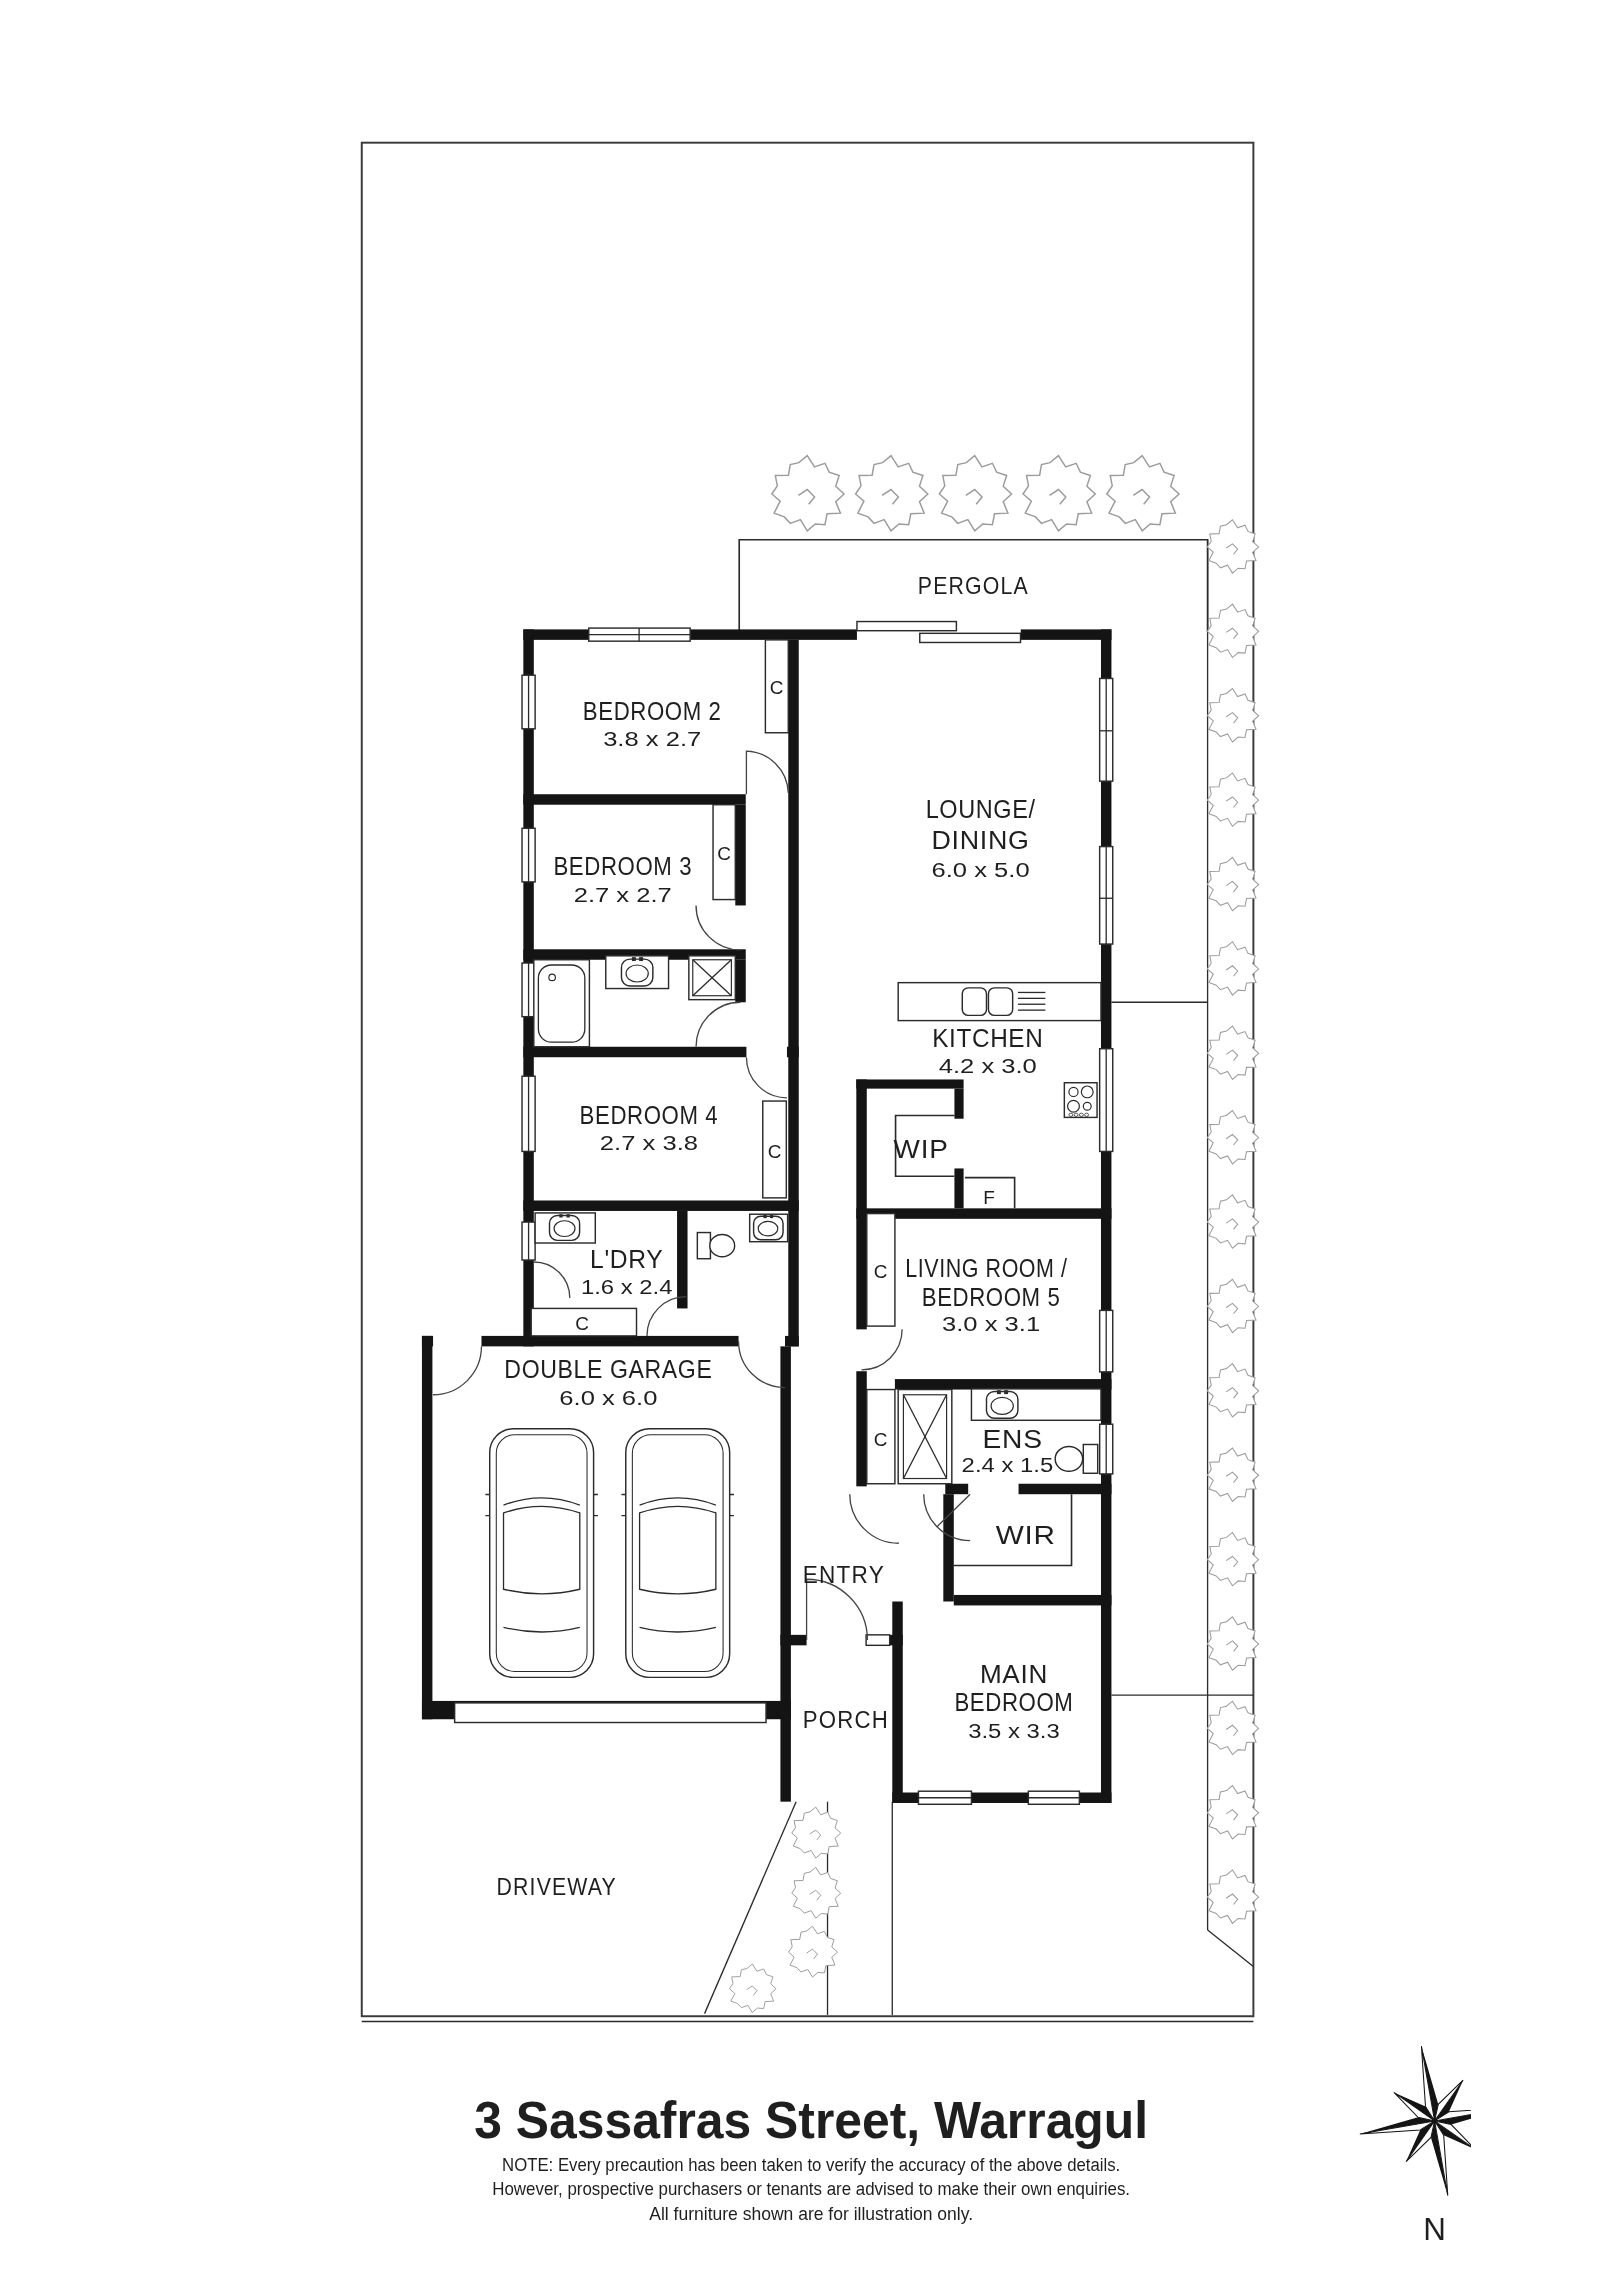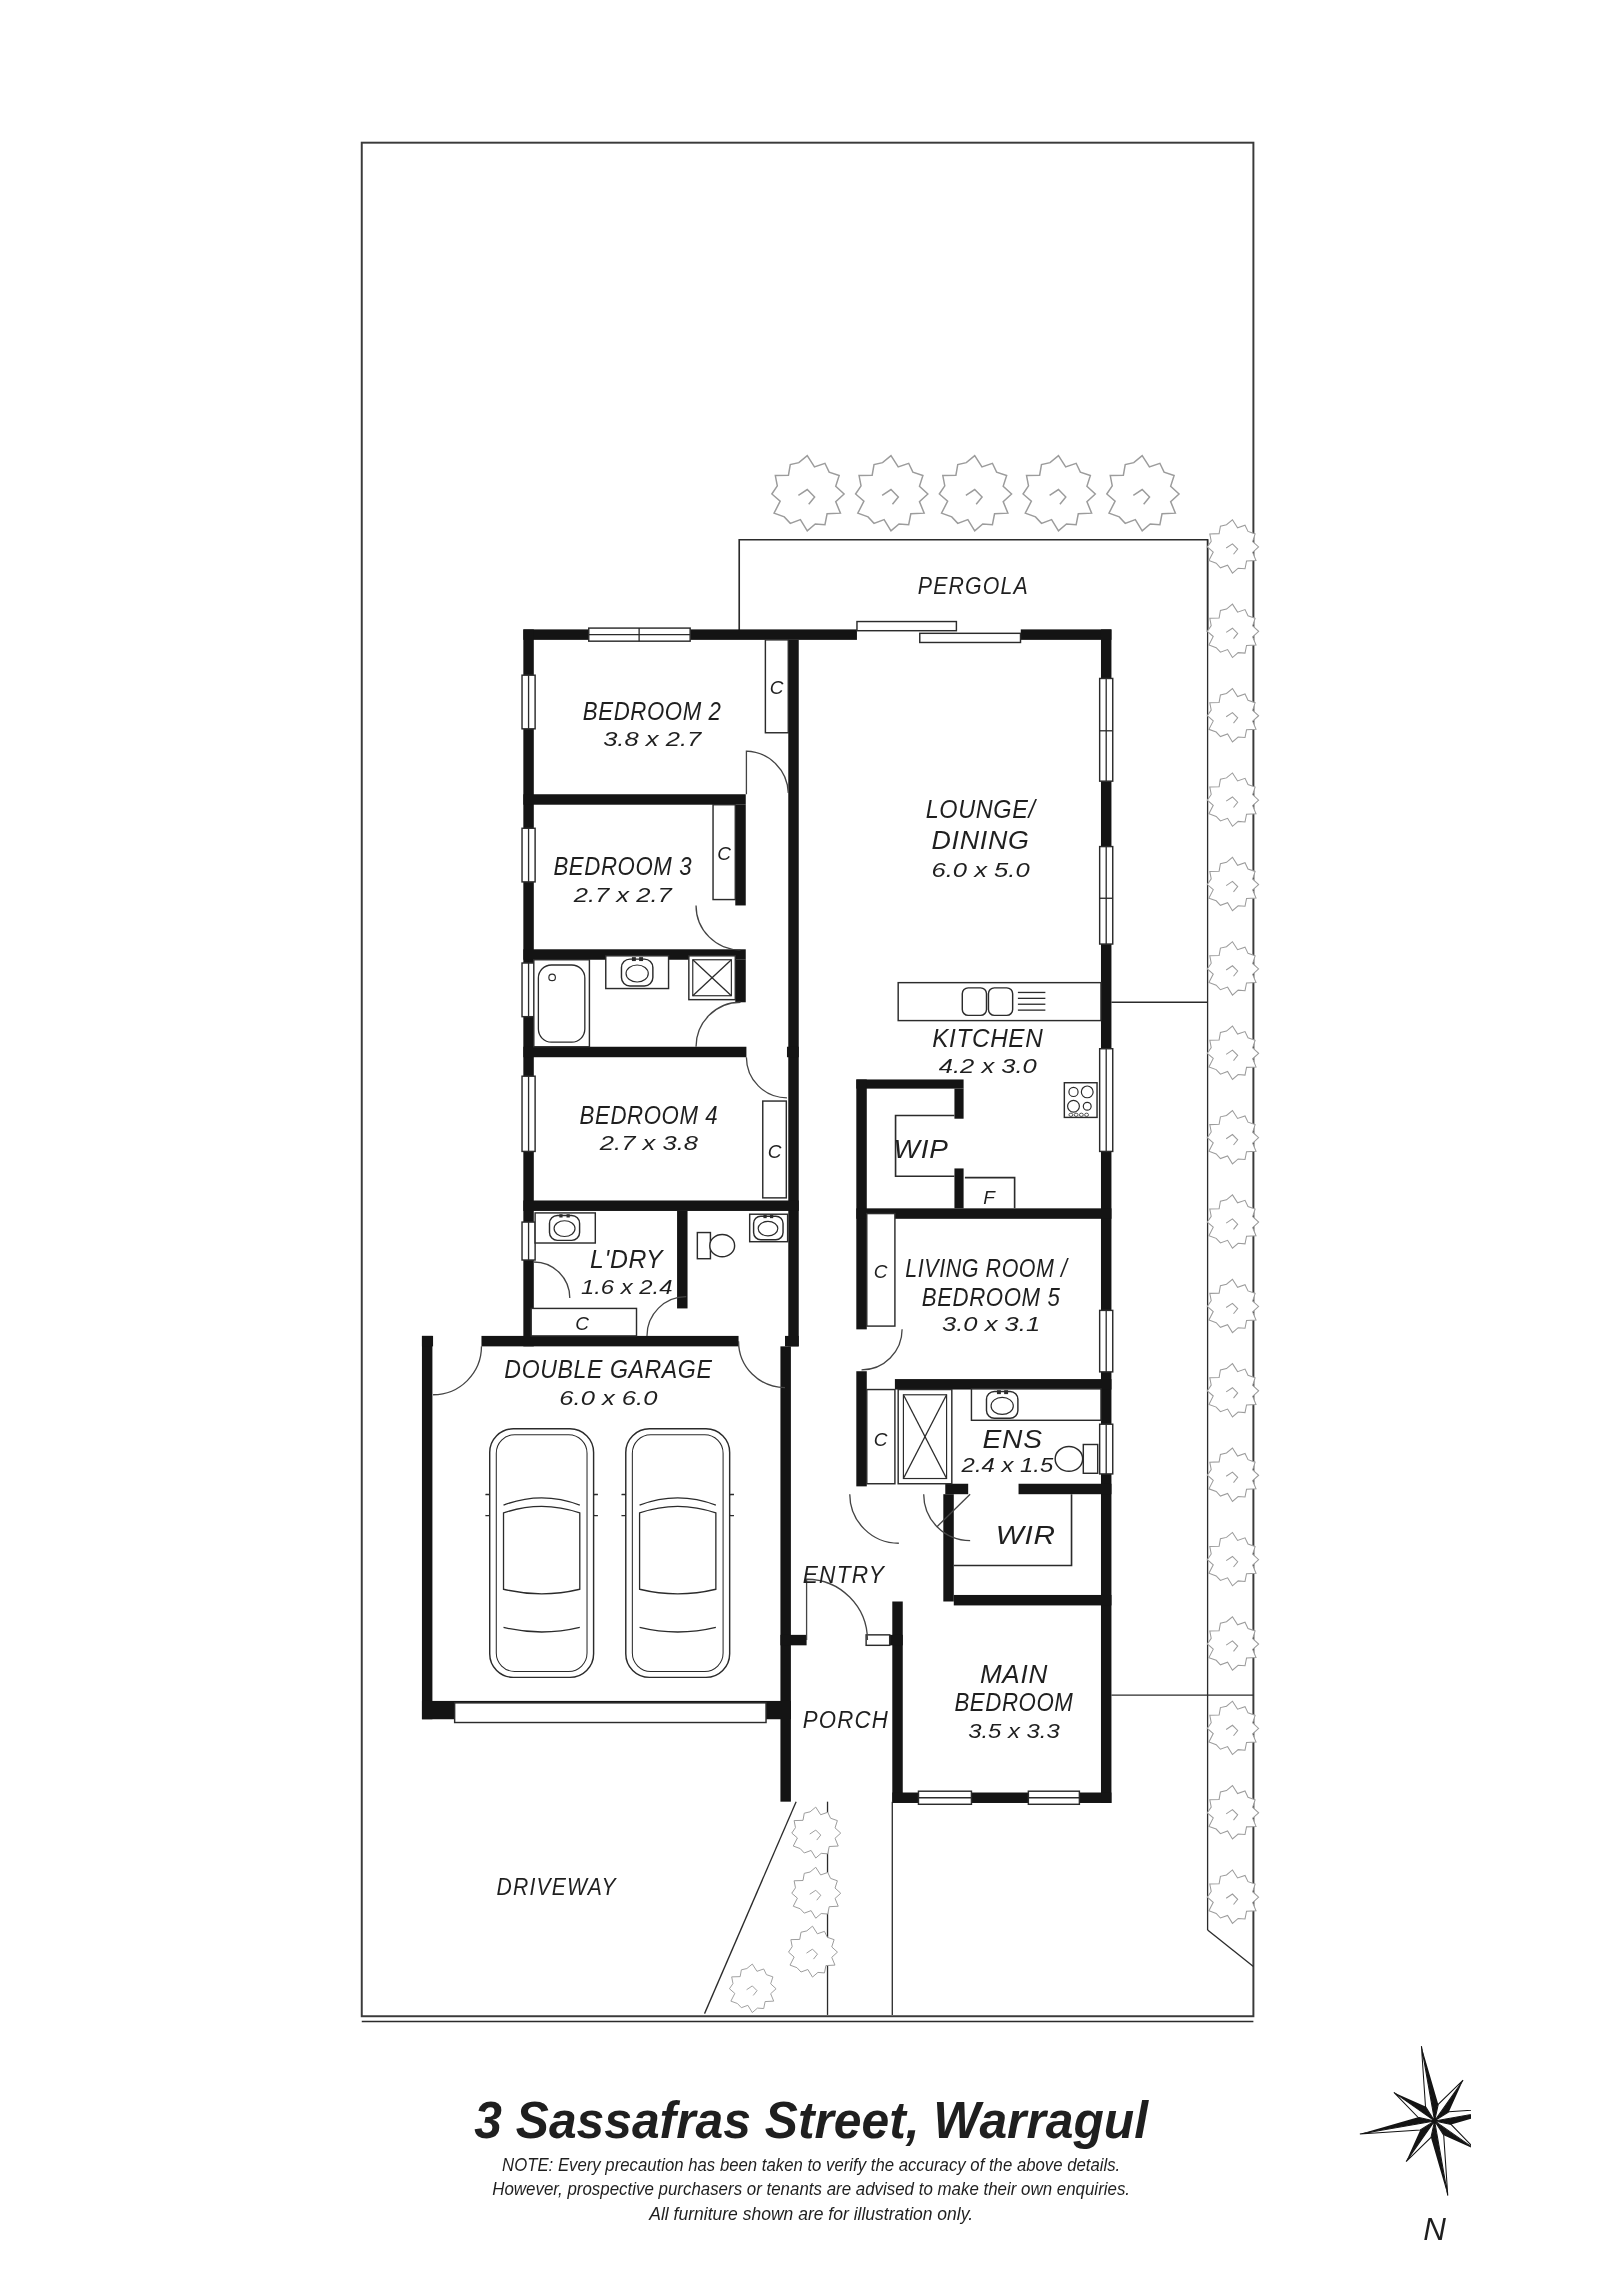--- a/index.html
+++ b/index.html
@@ -1,16 +1,16 @@
 <!DOCTYPE html>
 <html style="font-size:10.5px"><head>
 <meta charset="utf-8">
 <style>
   html,body{margin:0;padding:0;background:#fff;}
-  .canvas{position:relative;width:1471px;height:2295px;background:#ffffff;overflow:hidden;font-style:italic;}
+  .canvas{position:relative;width:1471px;height:2295px;background:#ffffff;overflow:hidden;}
   svg{position:absolute;left:0;top:0;}
   text{font-family:"Liberation Sans", sans-serif;fill:#1f1f1f;}
   .room{font-size:38px;letter-spacing:1px;}
   .dims{font-size:31px;}
   .small{font-size:29px;}
   .site{font-size:36px;letter-spacing:2px;}
   .title{font-size:78px;font-weight:700;}
   .note{font-size:27px;}
   .north{font-size:48px;}
   .wall{fill:#141414;stroke:none;}

